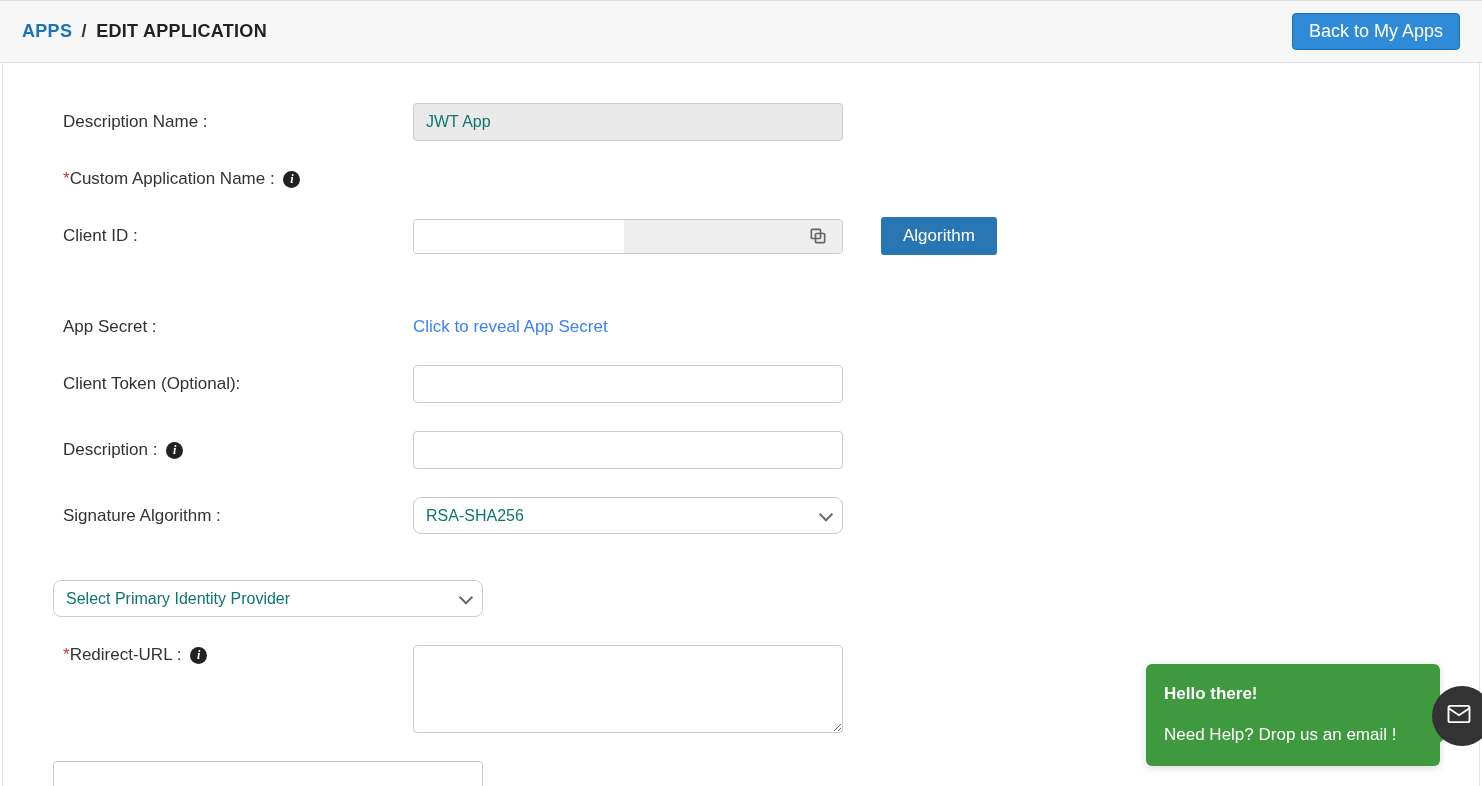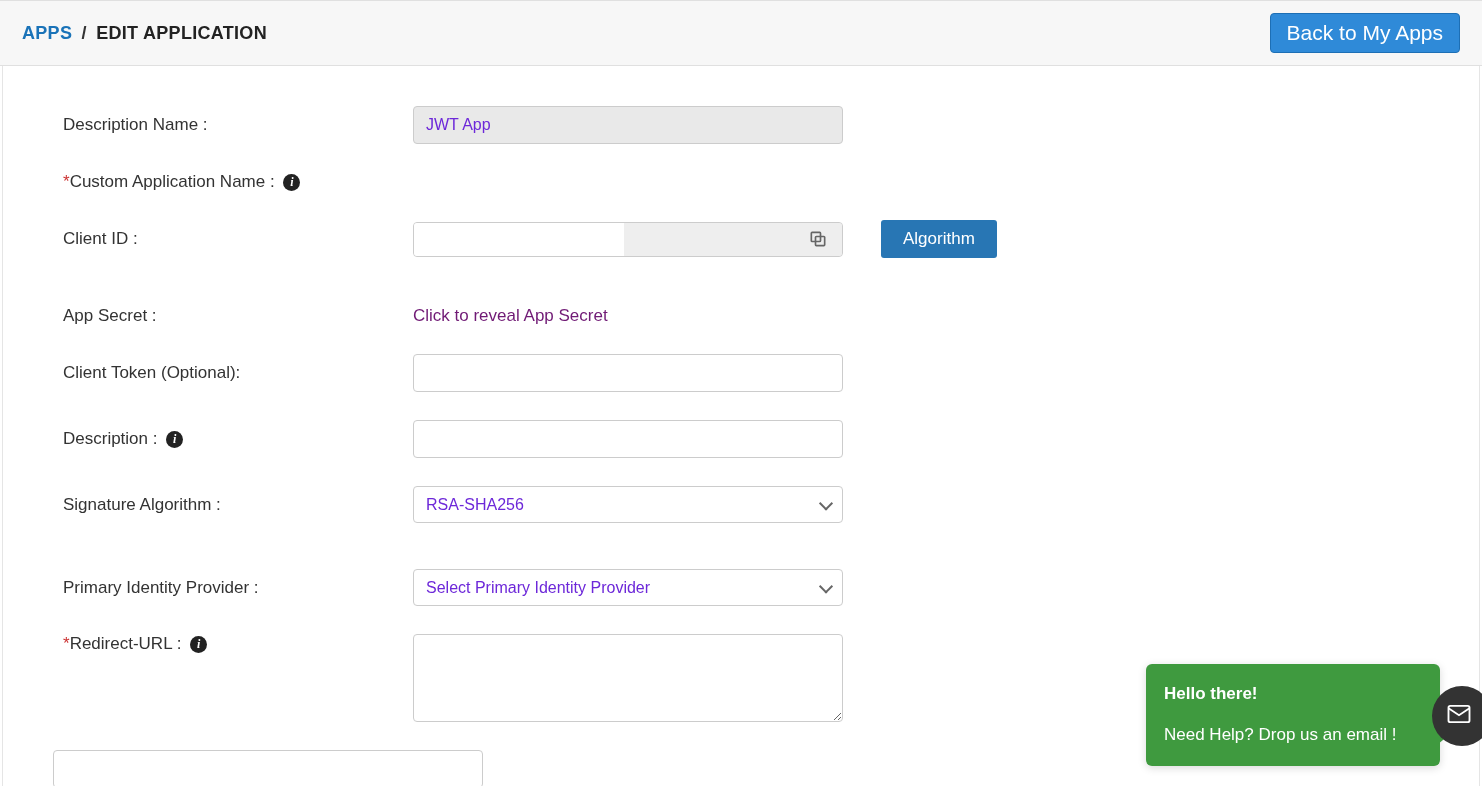--- a/index.html
+++ b/index.html
@@ -37,21 +37,21 @@
     }
     .breadcrumb-current {
       color: #222;
     }
     .btn-primary {
       background: #2f8ad8;
       color: #fff;
       border: 1px solid #1d6fb5;
       border-radius: 4px;
       padding: 7px 16px;
-      font-size: 21px;
+      font-size: 18px;
       cursor: pointer;
     }
     .content {
       background: #fff;
       margin: 0 2px;
       border-left: 1px solid #e5e5e5;
       border-right: 1px solid #e5e5e5;
       padding: 40px 50px 120px 50px;
       min-height: 716px;
     }
@@ -85,32 +85,33 @@
       margin-left: 4px;
       vertical-align: middle;
     }
     .form-control {
       width: 430px;
       padding: 9px 12px;
       font-size: 16px;
       border: 1px solid #ccc;
       border-radius: 4px;
       background: #fff;
-      color: #6d28d9;
+      color: #0f766e;
     }
     .form-control:disabled,
     .readonly {
       background: #e9e9e9;
     }
     textarea.form-control { resize: both; }
     select.form-control {
       appearance: none;
       background: #fff;
       padding-right: 38px;
       position: relative;
+      border-radius: 8px;
     }
     .select-wrap {
       position: relative;
       width: 430px;
       display: inline-block;
     }
     .select-wrap::after {
       content: "";
       position: absolute;
       right: 12px;
@@ -150,21 +151,21 @@
       margin-left: 38px;
       background: #2876b4;
       color: #fff;
       border: none;
       border-radius: 3px;
       padding: 9px 22px;
       font-size: 17px;
       cursor: pointer;
     }
     .secret-link {
-      color: #701a75;
+      color: #3b82f6;
       font-size: 17px;
       cursor: pointer;
     }
     .help-widget {
       position: absolute;
       right: 42px;
       bottom: 20px;
       background: #3f9a3f;
       color: #fff;
       padding: 16px 18px;
@@ -235,21 +236,21 @@
           <svg width="20" height="20" viewBox="0 0 24 24" fill="none" stroke="#666" stroke-width="2">
             <rect x="9" y="9" width="11" height="11" rx="1"></rect>
             <rect x="4" y="4" width="11" height="11" rx="1"></rect>
           </svg>
         </span>
       </div>
     </div>
     <button class="btn-customize">Algorithm</button>
   </div>
 
-  <div class="form-row" style="margin-top:48px;">
+  <div class="form-row" style="margin-top:62px;">
     <div class="form-label">App Secret :</div>
     <span class="secret-link">Click to reveal App Secret</span>
   </div>
 
   <div class="form-row">
     <div class="form-label">Client Token (Optional):</div>
     <input class="form-control" type="text" value="" style="">
   </div>
 
   <div class="form-row">
@@ -263,21 +264,20 @@
   <div class="form-row">
     <div class="form-label">Signature Algorithm :</div>
     <div class="select-wrap">
       <select class="form-control">
         <option>RSA-SHA256</option>
       </select>
     </div>
   </div>
 
   <div class="form-row" style="margin-top:46px;">
-    <div class="form-label">Primary Identity Provider :</div>
     <div class="select-wrap">
       <select class="form-control">
         <option>Select Primary Identity Provider</option>
       </select>
     </div>
   </div>
 
   <div class="form-row top-align">
     <div class="form-label">
       <span class="required">*</span><span>Redirect-URL :</span>

